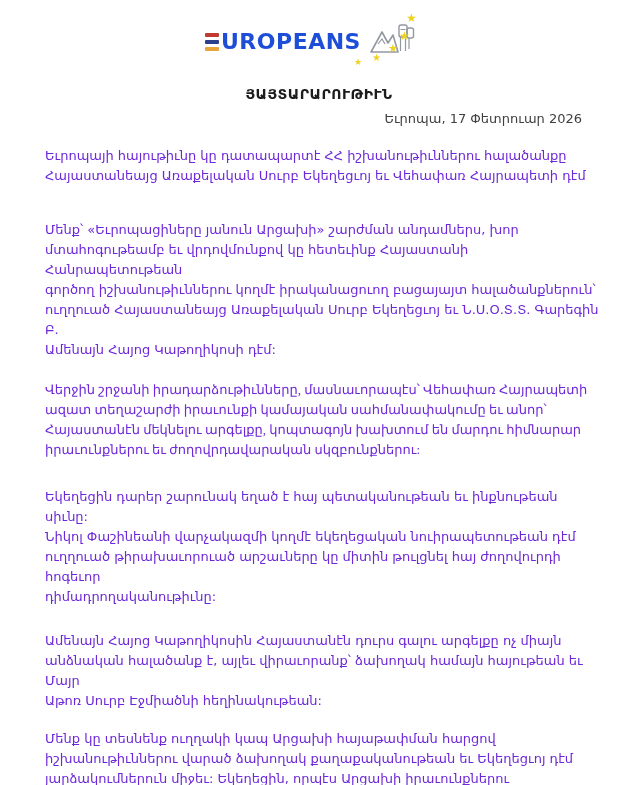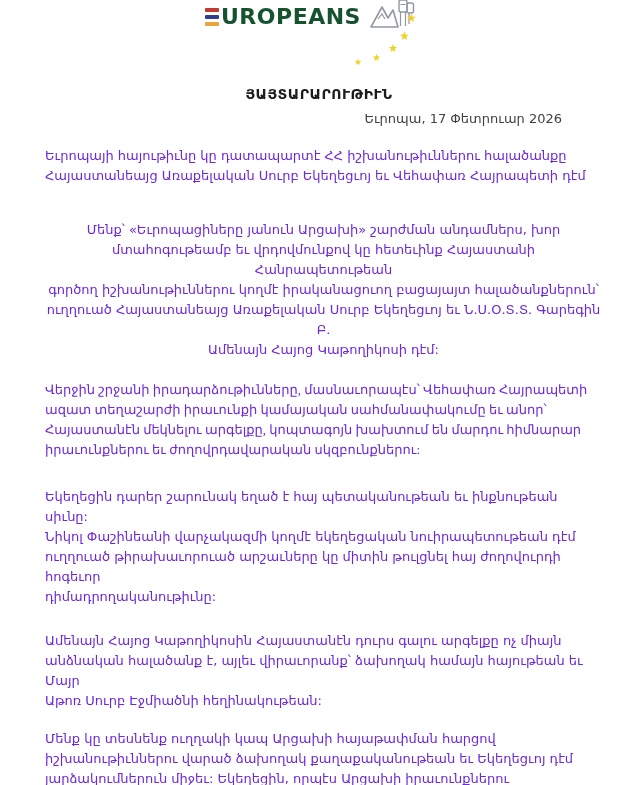--- a/index.html
+++ b/index.html
@@ -3,22 +3,22 @@
 <meta charset="utf-8">
 <style>
   html,body { margin:0; padding:0; background:#ffffff; }
   .page {
     position:relative; width:638px; height:785px; background:#ffffff;
     font-family:"DejaVu Sans", sans-serif; overflow:hidden;
   }
   
   .logo-wrap { position:absolute; top:0; left:0; width:100%; height:80px; }
   .logo-text {
-    position:absolute; left:205px; top:1px;
-    color:#14532d; font-weight:bold; font-size:22px; line-height:26px;
+    position:absolute; left:205px; top:26px;
+    color:#1d4ed8; font-weight:bold; font-size:22px; line-height:26px;
     letter-spacing:0.5px; white-space:nowrap;
   }
   .logo-row1 { display:flex; align-items:center; }
   .e-flag { display:inline-flex; flex-direction:column; justify-content:center; gap:3px; margin-right:2px; }
   .e-flag .bar { width:14px; height:4px; border-radius:1px; }
   .bar-red    { background:#c13a31; }
   .bar-blue   { background:#2c3f8e; }
   .bar-orange { background:#e9a43c; }
   .mountain-icon { margin-left:8px; margin-top:-4px; }
   .star { position:absolute; color:#eed21f; line-height:1; }
@@ -26,31 +26,31 @@
   .star2 { left:399px; top:30px; font-size:12px; }
   .star3 { left:388px; top:43px; font-size:11px; }
   .star4 { left:372px; top:53px; font-size:10px; }
   .star5 { left:354px; top:58px; font-size:9px;  }
   
   .doc-title {
     margin-top:86px; text-align:center;
     font-weight:bold; font-size:14px; letter-spacing:0.5px; color:#1c1c1c;
   }
   .dateline {
-    margin-top:9px; padding-right:76px; text-align:right;
+    margin-top:9px; padding-right:56px; text-align:right;
     font-size:13px; color:#3f3f3f;
   }
   
   .doc-body { margin-top:20px; padding:0 36px 0 45px; }
   .para {
     white-space:pre-line; margin:0 0 24px 0;
     font-size:13px; line-height:20px; color:#6d28d9;
   }
   .para.p1 { margin-bottom:34px; }
-  .para.p2 { margin-bottom:20px;text-align:center; }
+  .para.p2 { margin-bottom:20px; }
   .para.p3 { margin-bottom:27px;font-family:Liberation Serif, serif; }
   .para.p4 { margin-bottom:24px; }
   .para.p5 { margin-bottom:24px; }
   .para.p6 { margin-bottom:18px; }
   .para.p7 { margin-bottom:0; }
 </style>
 </head>
 <body>
 
 <div class="page">

